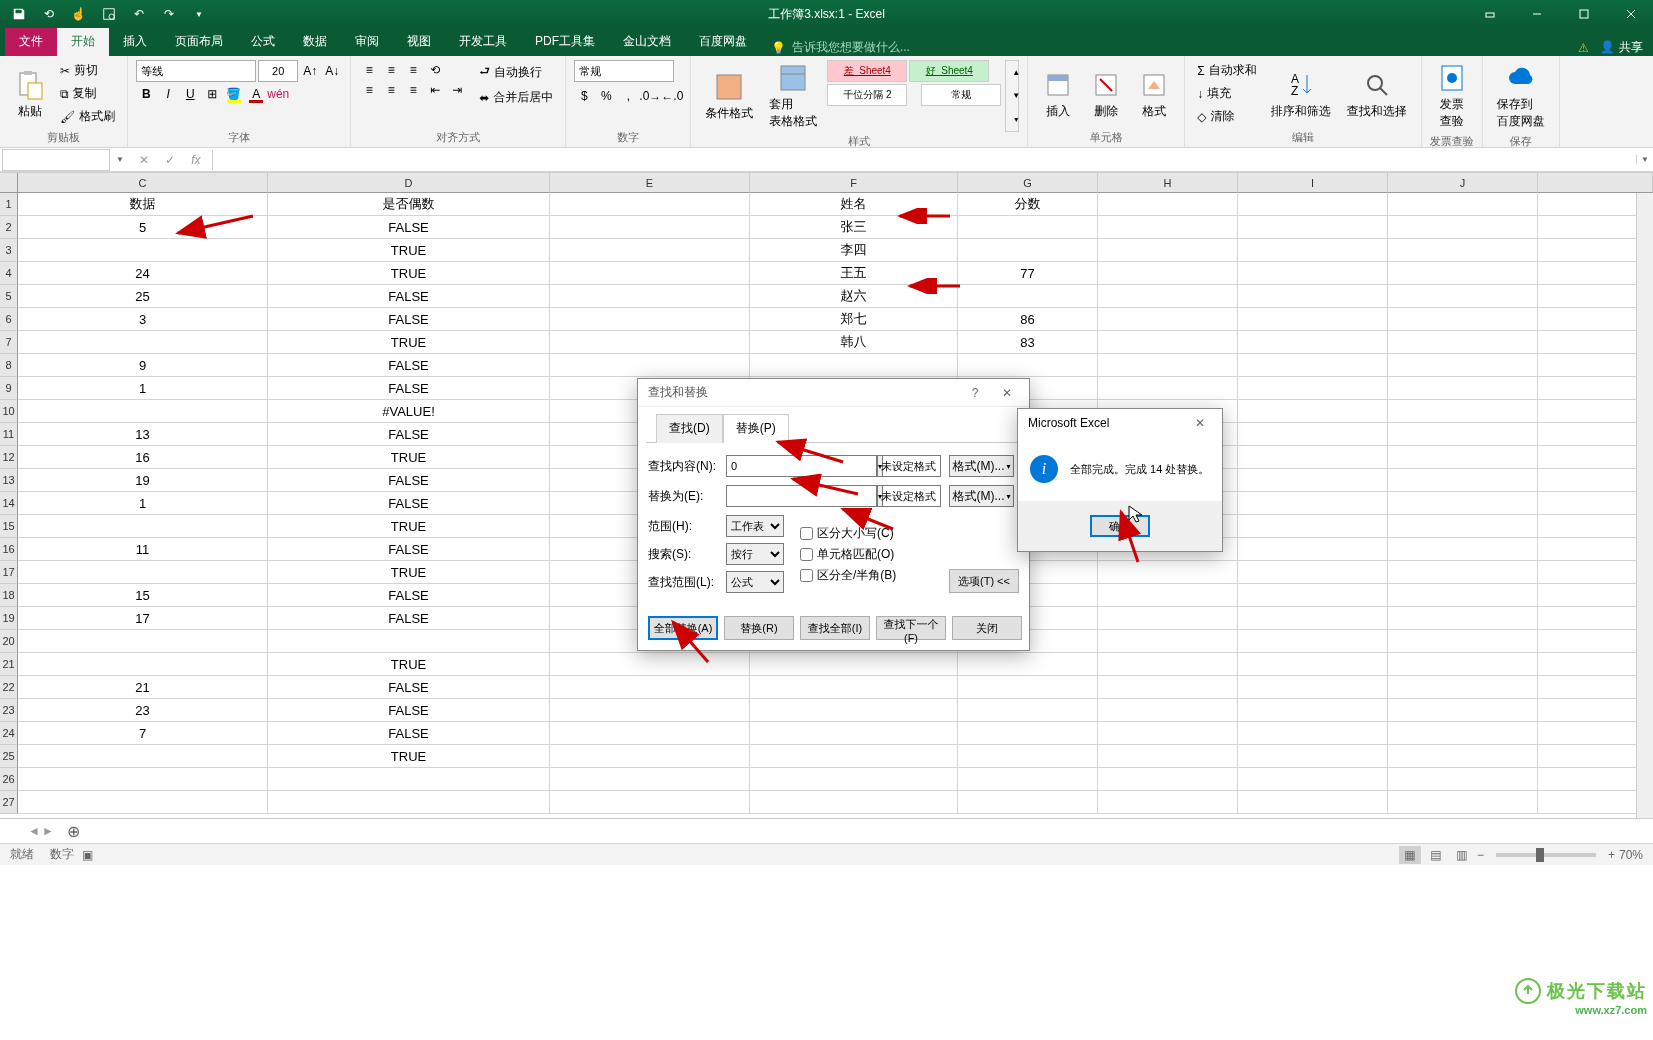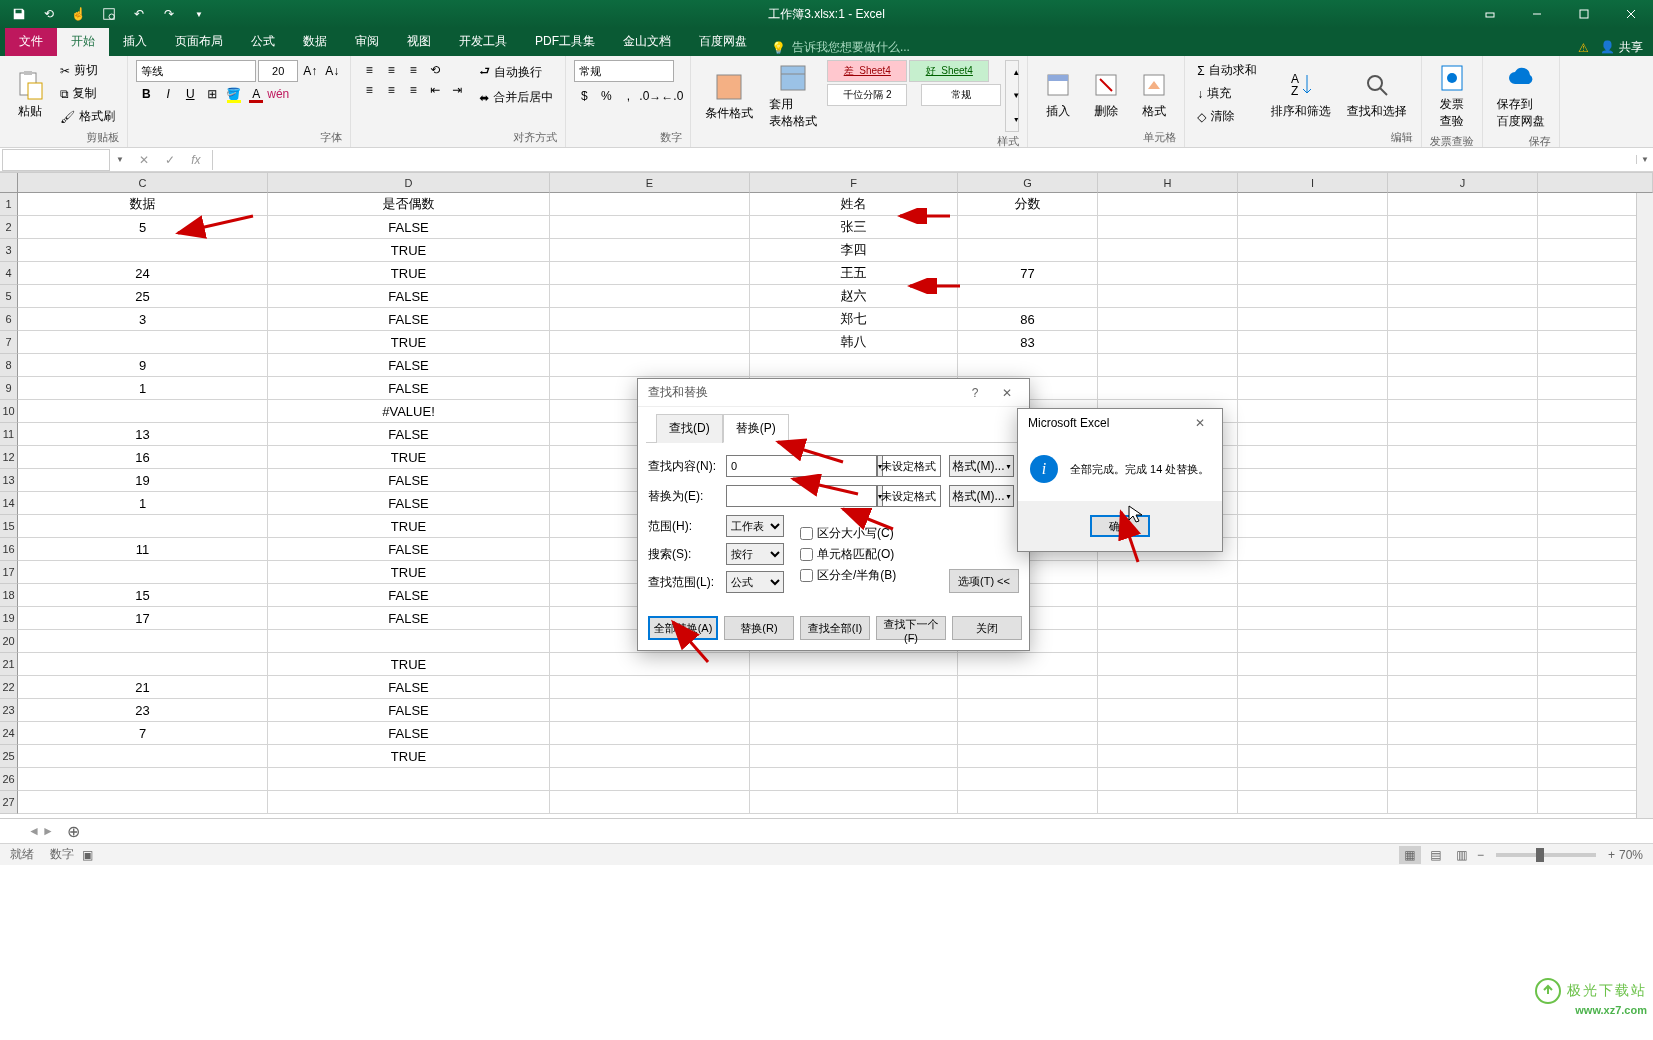--- a/index.html
+++ b/index.html
@@ -17,21 +17,21 @@
 
 .ribbon-tabs{height:28px;background:#0a5a34;display:flex;align-items:flex-end;padding-left:5px;color:#fff}
 .tab{padding:6px 14px;cursor:pointer;font-size:12px}
 .tab.file{background:#be185d;color:#fff}
 .tab.active{background:#f3f3f3;color:#217346}
 .tabs-right{margin-left:auto;display:flex;align-items:center;padding-right:10px;gap:12px;color:#fff}
 
 
 .ribbon{height:92px;background:#f3f3f3;border-bottom:1px solid #d4d4d4;display:flex}
 .ribbon-group{border-right:1px solid #e0e0e0;padding:4px 8px 2px;display:flex;flex-direction:column;justify-content:space-between;min-width:60px}
-.group-label{font-size:11px;color:#666;text-align:right;padding-top:2px}
+.group-label{font-size:11px;color:#666;text-align:center;padding-top:2px}
 .group-body{display:flex;gap:4px;flex:1}
 .rbtn{display:flex;flex-direction:column;align-items:center;justify-content:center;padding:2px 6px;cursor:pointer;border-radius:2px;font-size:11px;gap:2px}
 .rbtn-sm{display:flex;align-items:center;gap:4px;padding:2px 4px;cursor:pointer;border-radius:2px;font-size:11px}
 .icon-lg{width:32px;height:32px}
 .font-controls{display:flex;flex-direction:column;gap:2px}
 .font-row{display:flex;gap:2px;align-items:center}
 .font-select{width:120px;height:22px;border:1px solid #ababab;background:#fff;font-size:11px;padding:0 4px}
 .size-select{width:40px;height:22px;border:1px solid #ababab;background:#fff;font-size:11px;padding:0 4px;text-align:center}
 .mini-btn{width:20px;height:20px;border:1px solid transparent;display:flex;align-items:center;justify-content:center;cursor:pointer}
 .styles-gallery{display:flex;gap:2px;flex-direction:column}
@@ -106,21 +106,21 @@
 .msg-title{height:28px;display:flex;align-items:center;padding:0 10px;font-size:12px}
 .msg-body{padding:18px 12px;display:flex;align-items:center;gap:12px;background:#fff}
 .info-icon{width:28px;height:28px;border-radius:50%;background:#0078d7;color:#fff;display:flex;align-items:center;justify-content:center;font-size:16px;font-style:italic;font-family:Georgia,serif}
 .msg-buttons{padding:14px;display:flex;justify-content:center;background:#f0f0f0}
 .msg-btn{width:60px;height:22px;border:2px solid #0078d7;background:#e1e1e1;cursor:pointer;font-size:11px}
 .cursor{position:absolute;left:1128px;top:505px;z-index:200;pointer-events:none}
 
 .watermark{position:absolute;right:6px;bottom:30px;width:260px;height:32px;z-index:300}
 .wm-logo{display:flex;align-items:center;gap:6px;justify-content:flex-end}
 .wm-circle{width:26px;height:26px;border-radius:50%;border:2px solid #6cc24a;display:flex;align-items:center;justify-content:center;background:#fff}
-.wm-text{font-size:14px;color:#6cc24a;letter-spacing:2px;font-weight:normal}
+.wm-text{font-size:18px;color:#6cc24a;letter-spacing:2px;font-weight:bold}
 .wm-url{font-size:11px;color:#4db34d;text-align:right;font-weight:bold}
 </style>
 </head>
 <body>
 
 <div class="app">
 
   <div class="titlebar">
     <div class="qat">
       <div class="qat-btn">

